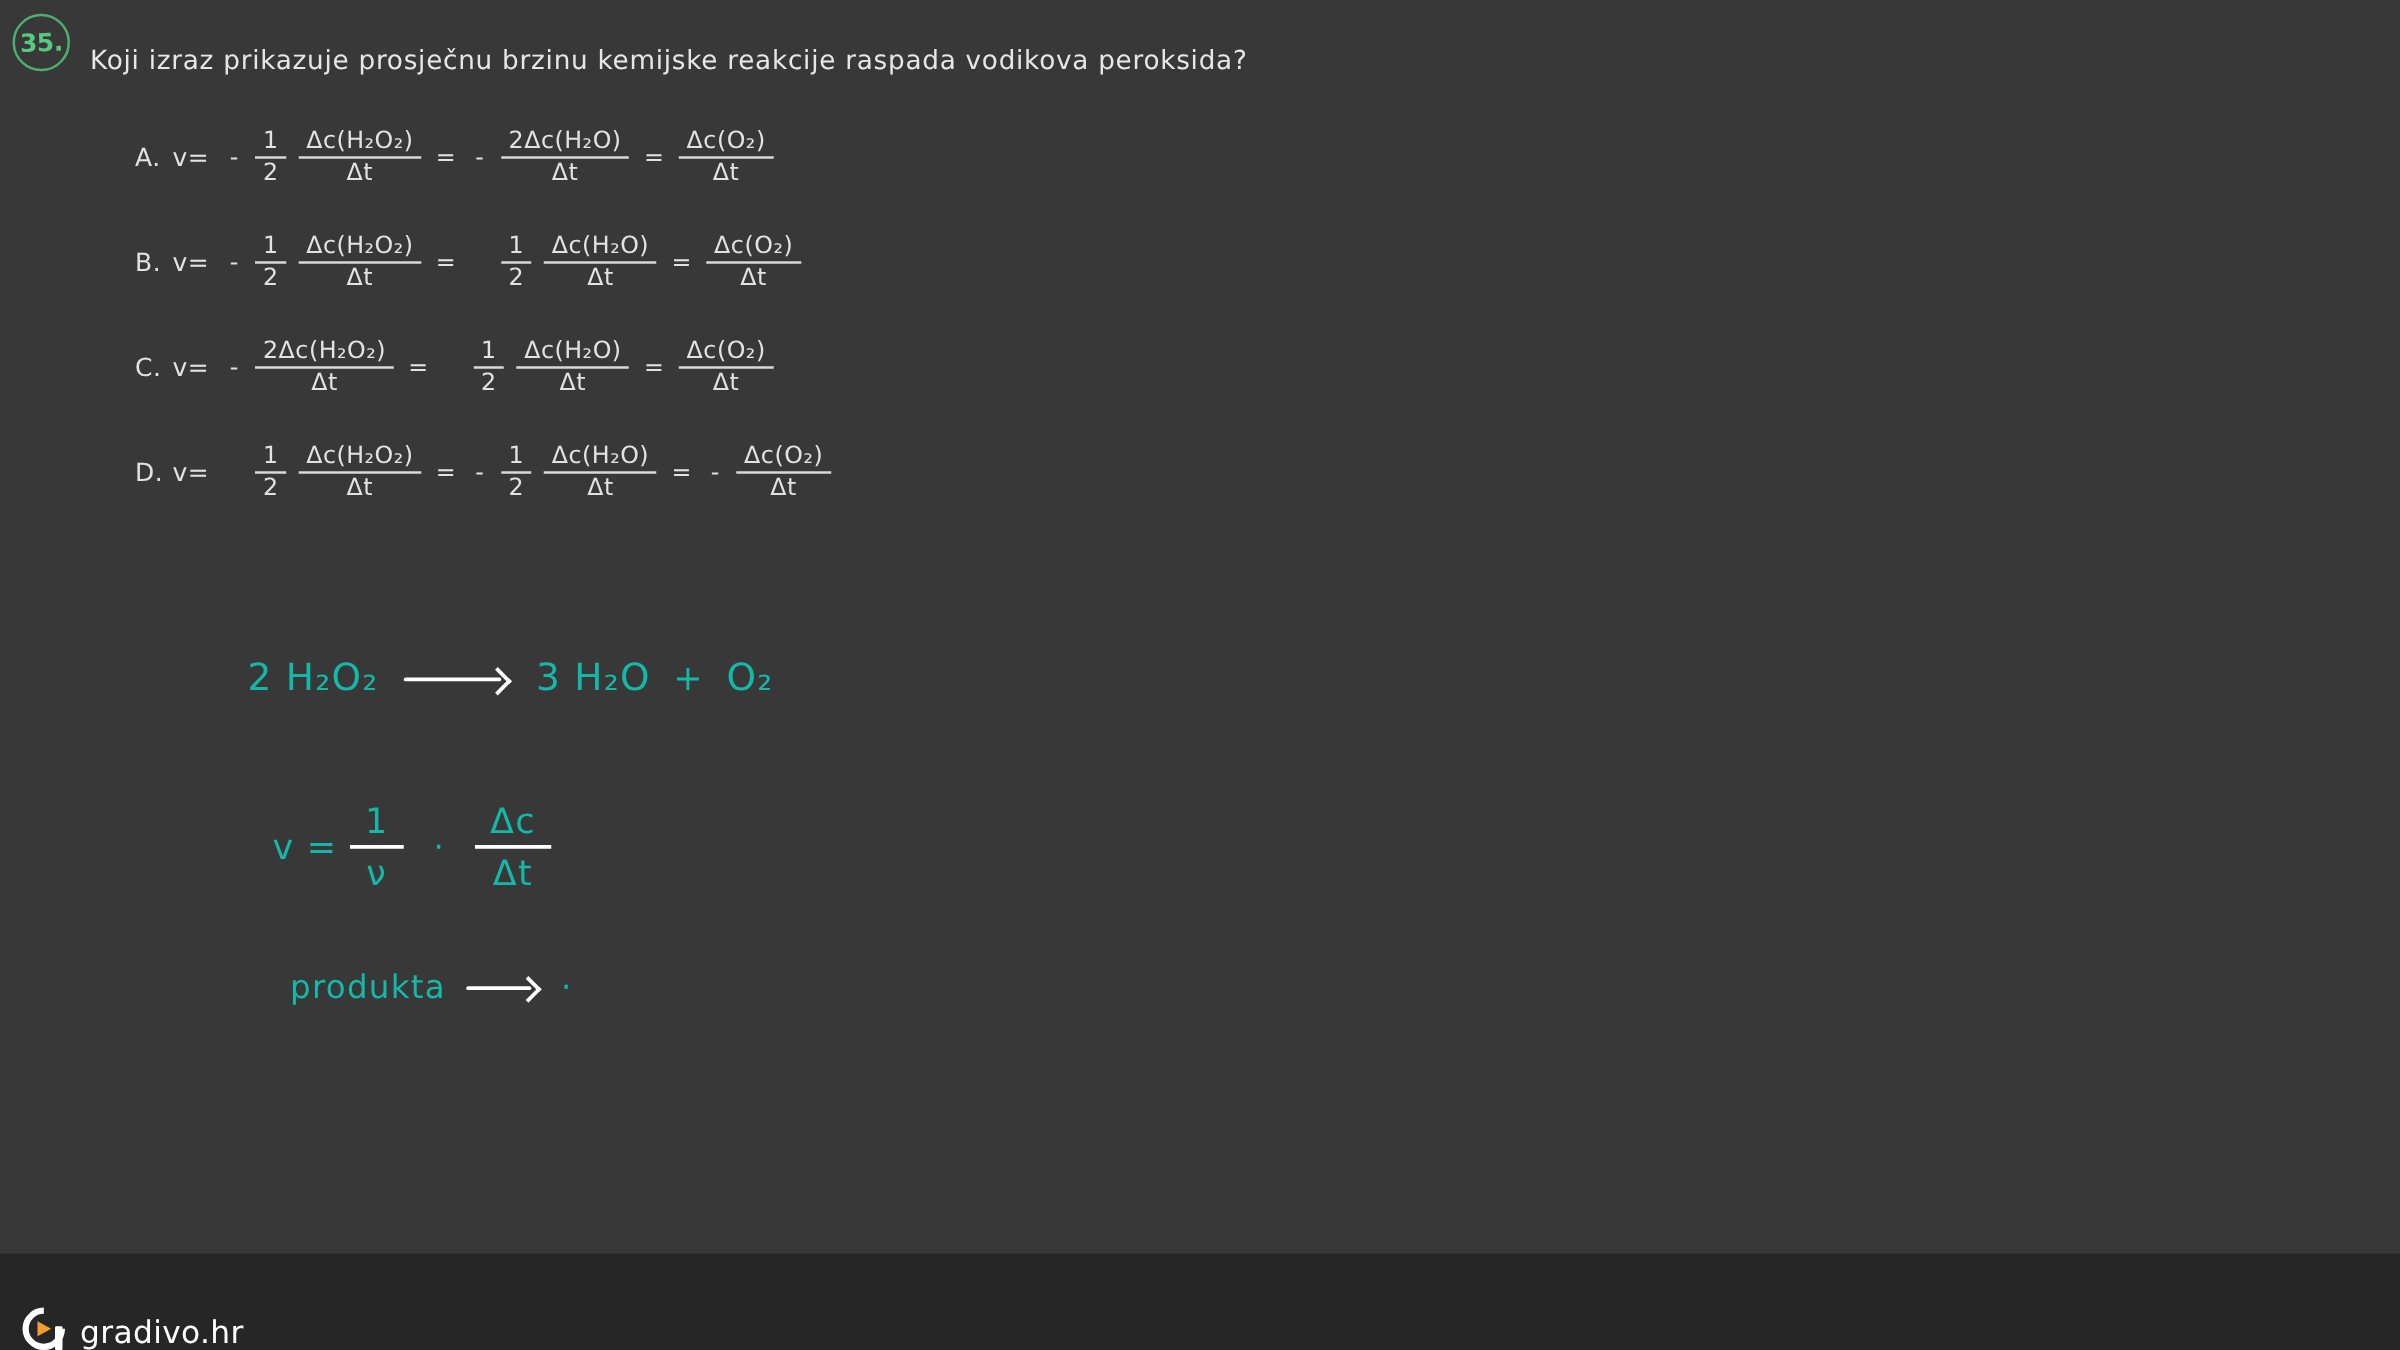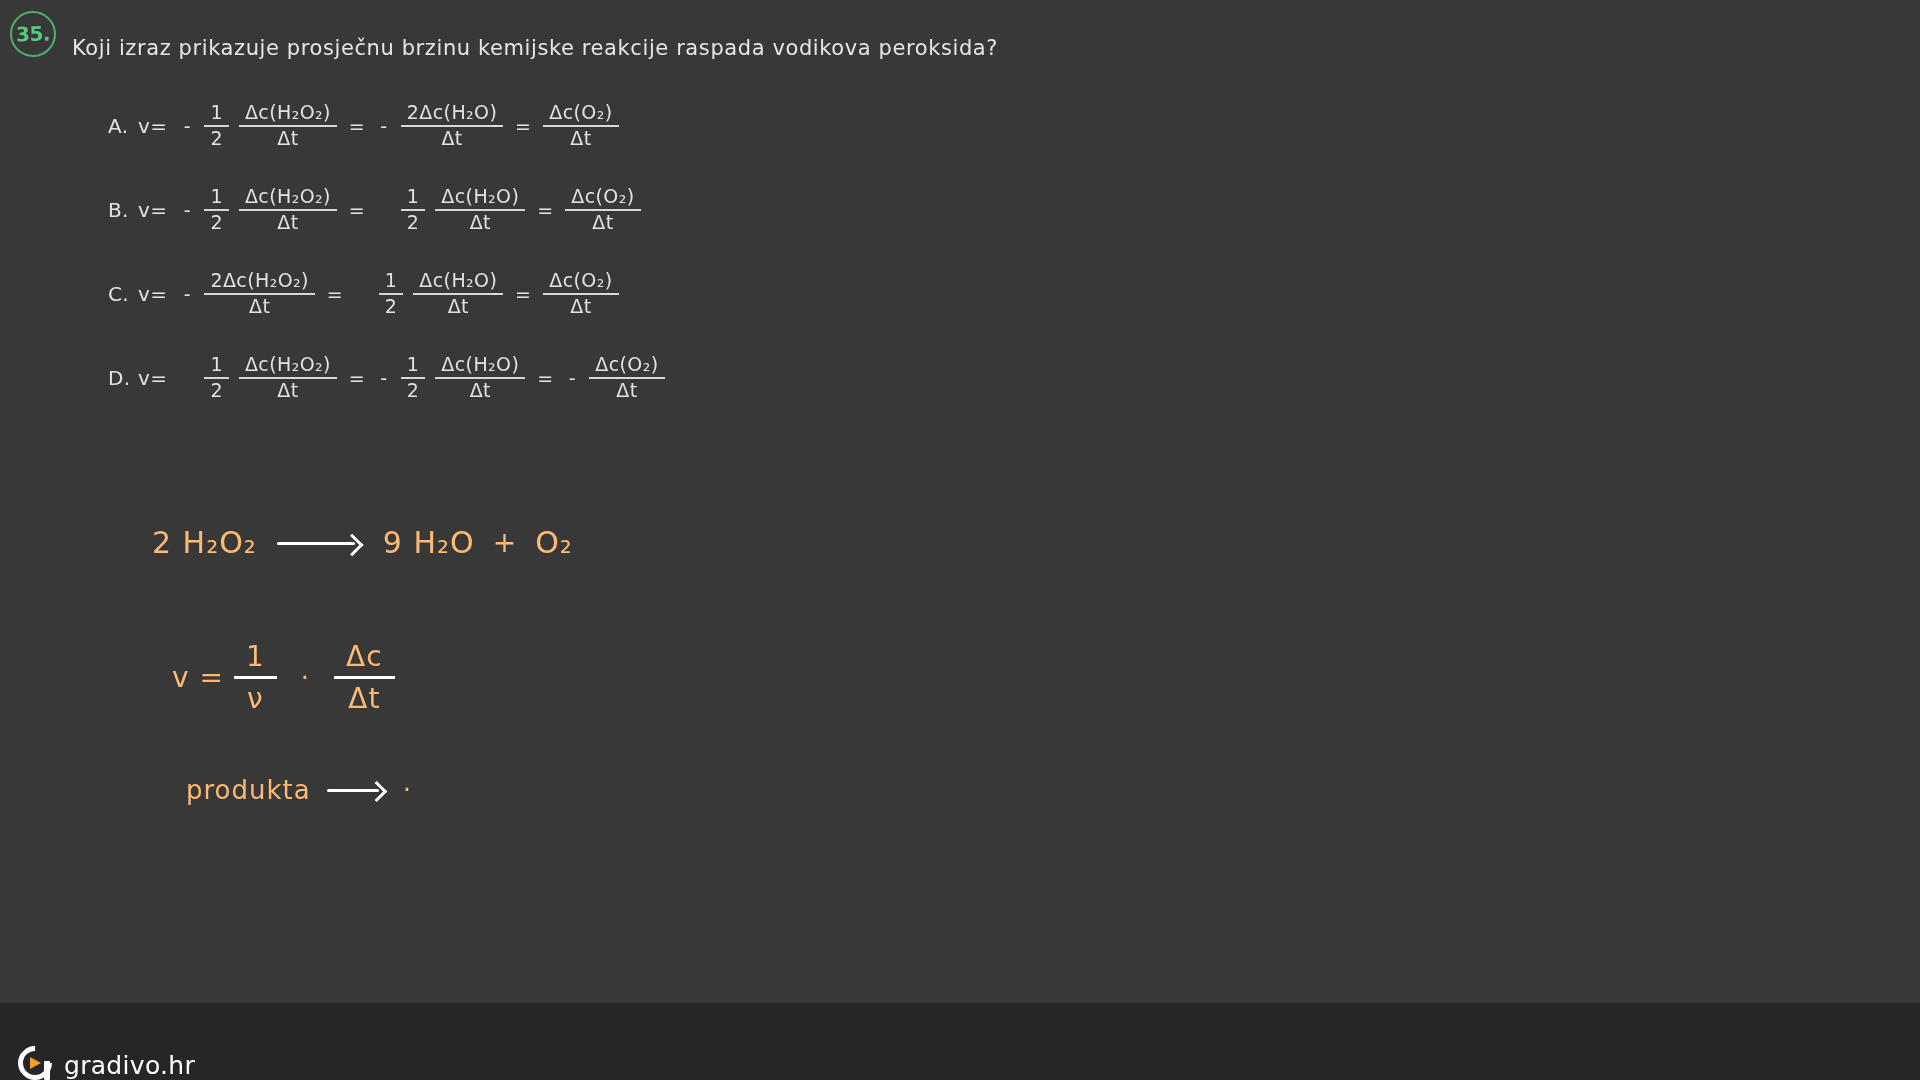--- a/index.html
+++ b/index.html
@@ -96,23 +96,24 @@
     margin: 0 5px;
     line-height: 1.15;
   }
   .frac .num,
   .frac .den { padding: 1px 6px; white-space: nowrap; }
   .frac .num { border-bottom: 2px solid #d8d8d8; }
   .small-frac .num, .small-frac .den { font-size: 19px; }
   
   .hand {
     position: absolute;
-    color: #fdba74;
+    color: #14b8a6;
     font-family: "DejaVu Sans", sans-serif;
     letter-spacing: 1px;
+    margin-left: 46px;
   }
   #hw-reaction {
     left: 152px; top: 525px;
     font-size: 30px;
     display: flex;
     align-items: center;
     gap: 4px;
   }
   .arrow-long {
     display: inline-block;
@@ -350,21 +351,21 @@
           <span class="num">Δc(O₂)</span>
           <span class="den">Δt</span>
         </span>
       </div>
 
     </div>
 
     <div class="hand" id="hw-reaction">
       <span>2 H₂O₂</span>
       <span class="arrow-long"></span>
-      <span>9 H₂O</span>
+      <span>3 H₂O</span>
       <span class="plus-hand">+</span>
       <span>O₂</span>
     </div>
 
     <div class="hand" id="hw-formula">
       <span>v =</span>
       <span class="hfrac">
         <span class="n">1</span>
         <span class="d">ν</span>
       </span>

